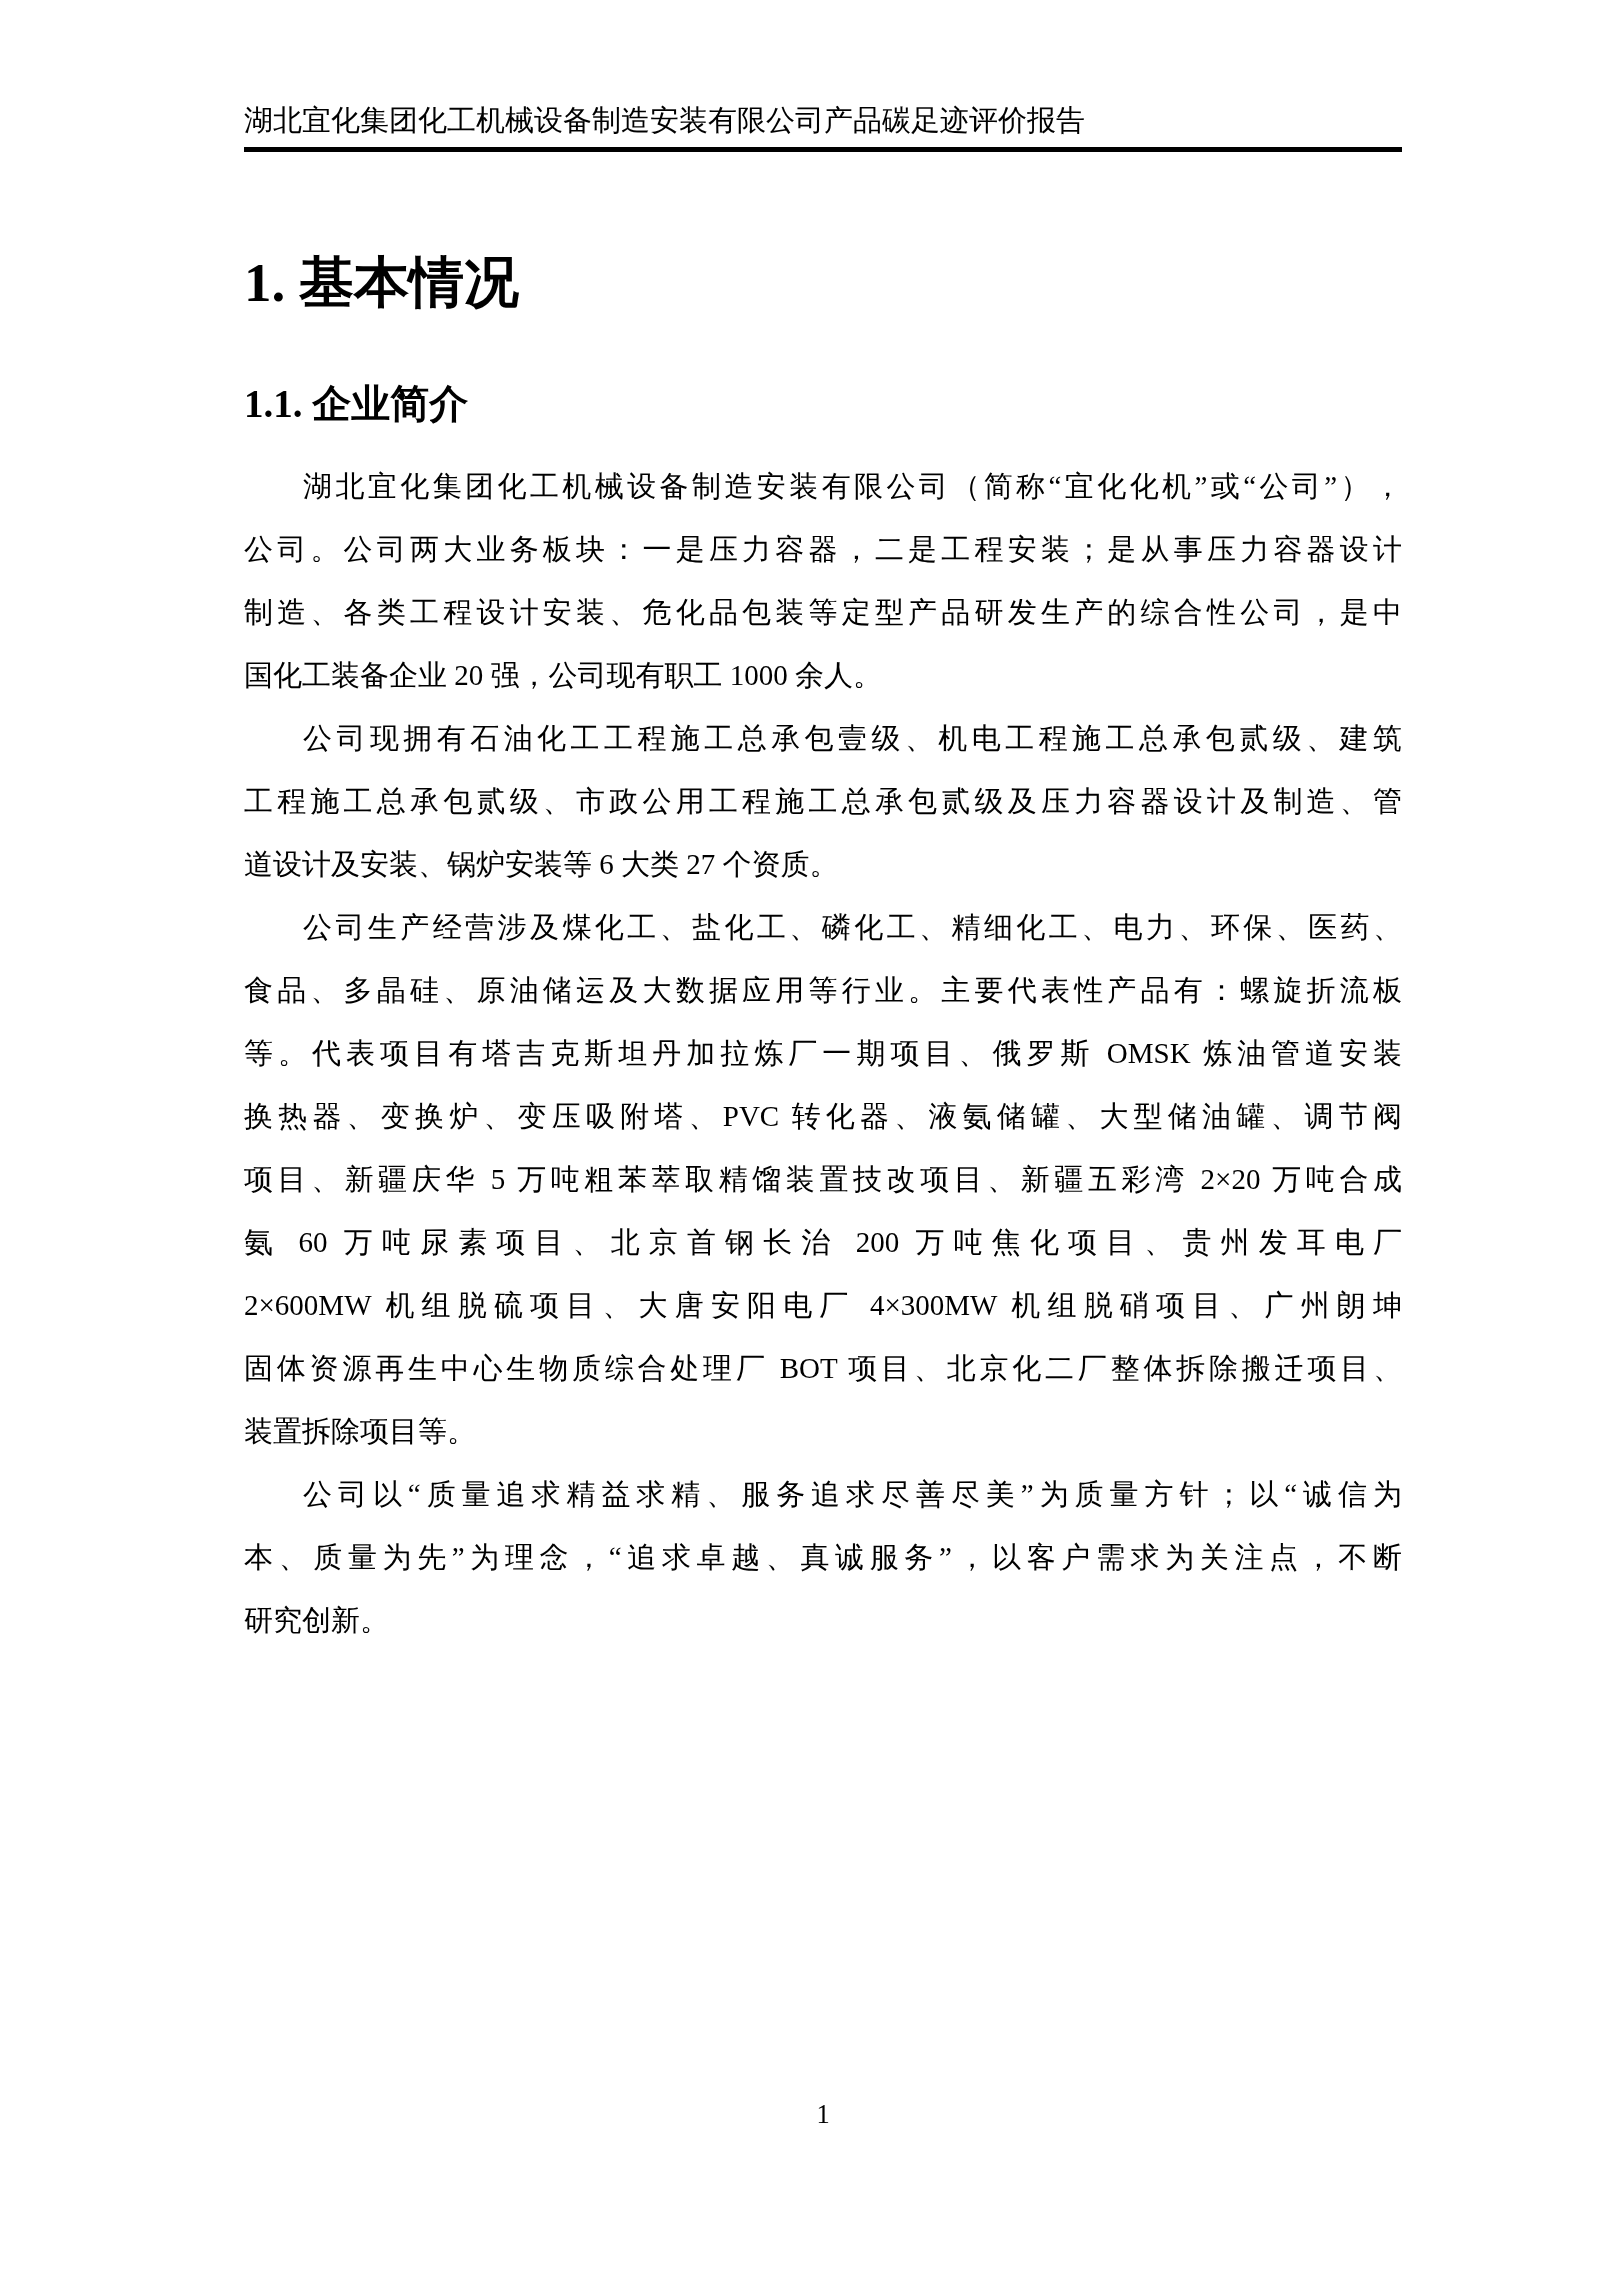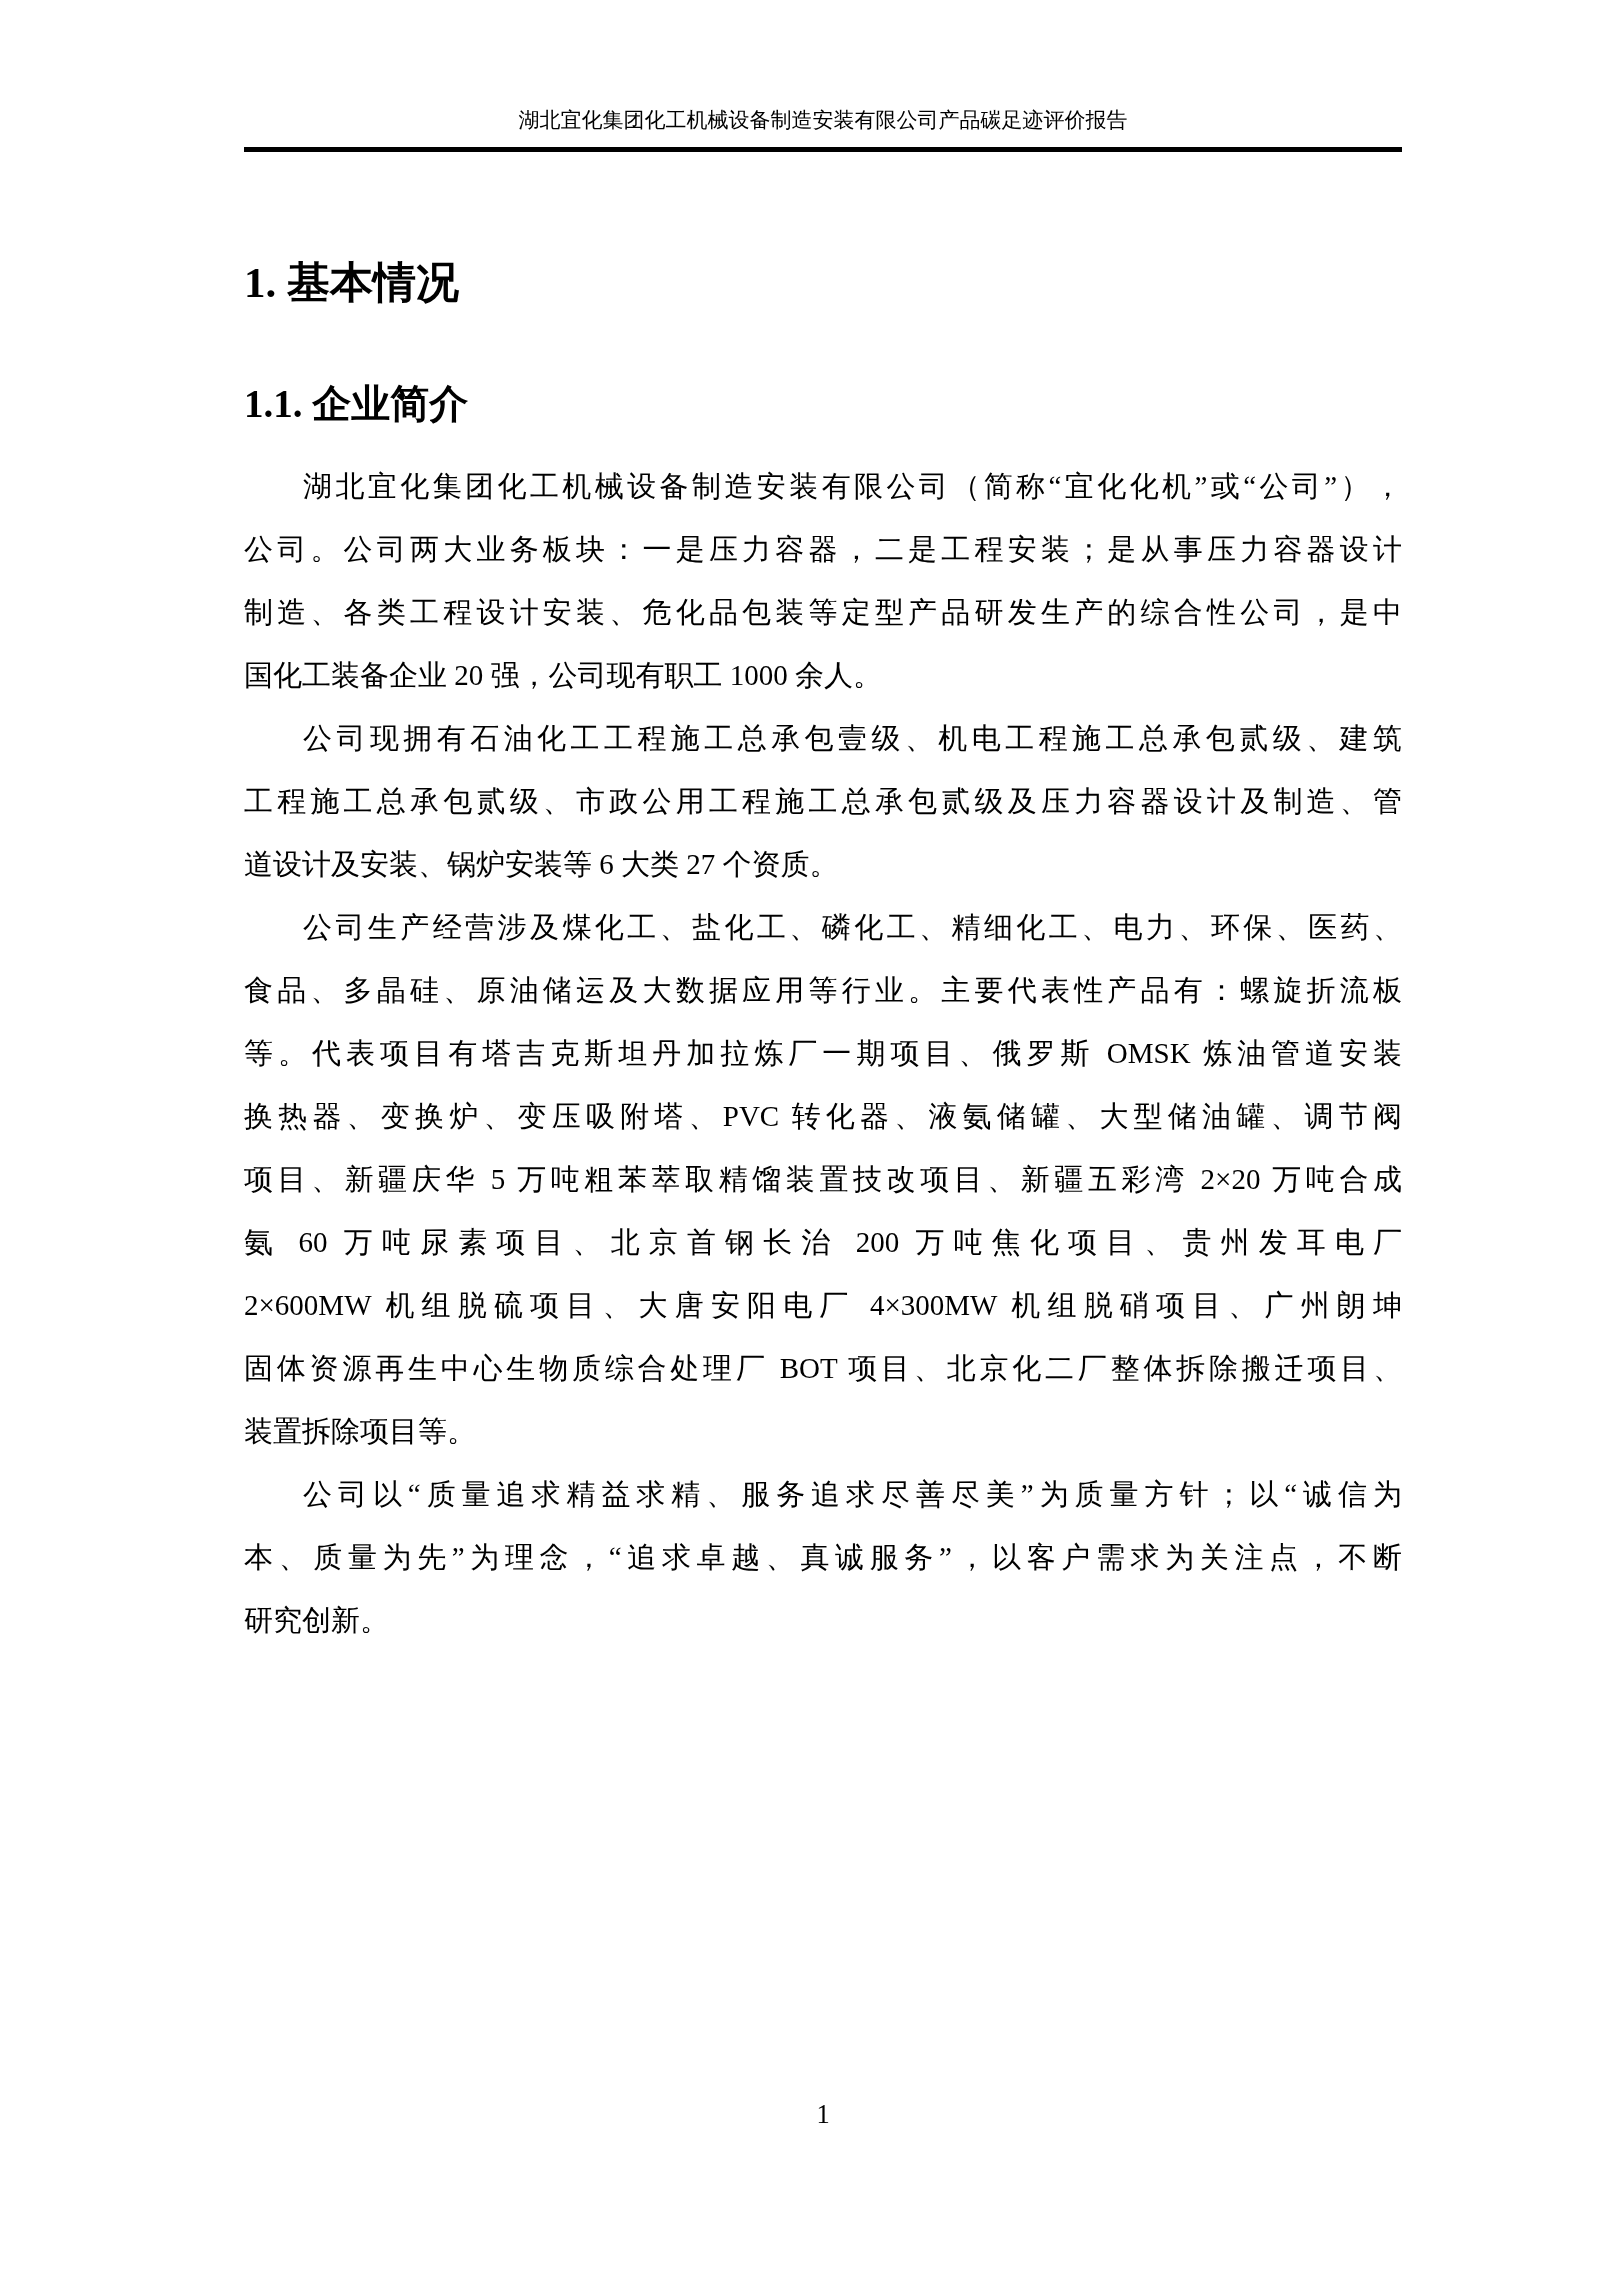--- a/index.html
+++ b/index.html
@@ -14,39 +14,39 @@
     background: #ffffff;
     color: #000000;
     font-family: "Liberation Serif", "DejaVu Serif", serif;
     overflow: hidden;
   }
   .header-title {
     position: absolute;
     left: 244px;
     width: 1158px;
     top: 104px;
-    font-size: 21px;
+    font-size: 29px;
     line-height: 33px;
-    text-align: center;
+    text-align: left;
     white-space: nowrap;
   }
   .header-rule {
     position: absolute;
     left: 244px;
     width: 1158px;
     top: 147px;
     height: 4.9px;
     background: #000000;
   }
   .chapter-title {
     position: absolute;
     left: 244px;
     top: 249px;
     width: 1158px;
-    font-size: 43px;
+    font-size: 55px;
     line-height: 67px;
     font-weight: bold;
     white-space: nowrap;
   }
   .section-title {
     position: absolute;
     left: 244px;
     top: 380px;
     width: 1158px;
     font-size: 39px;

